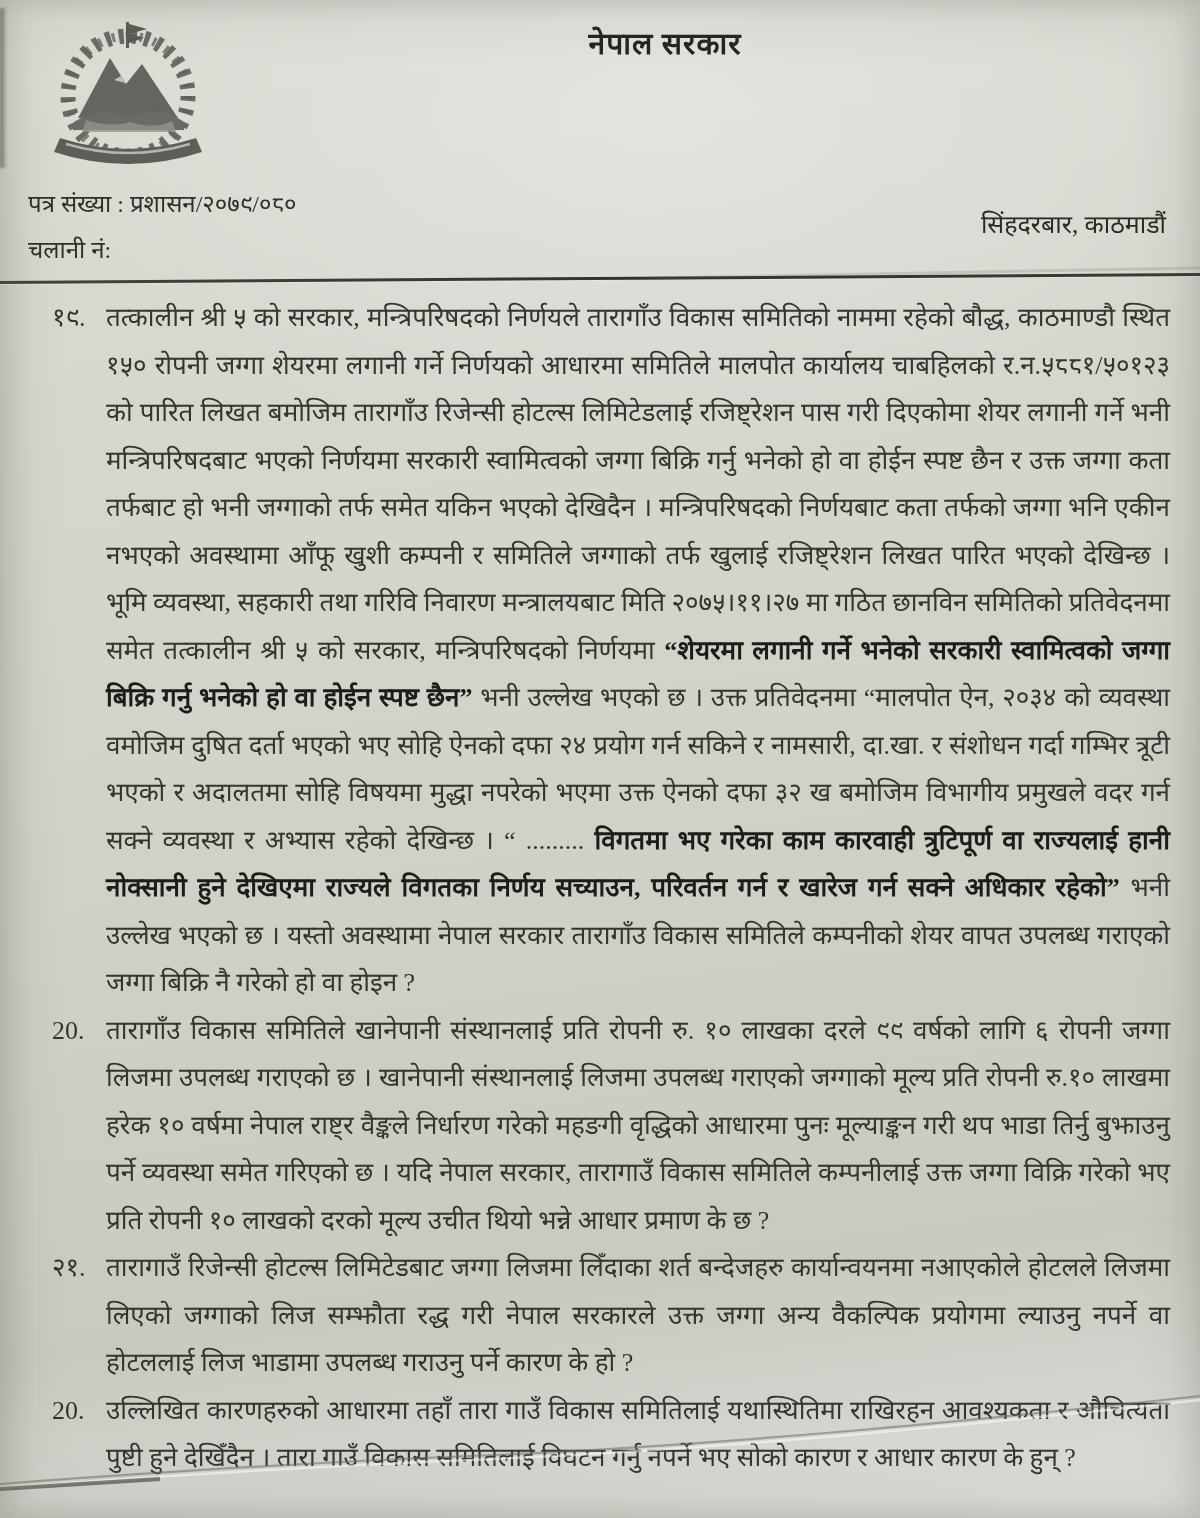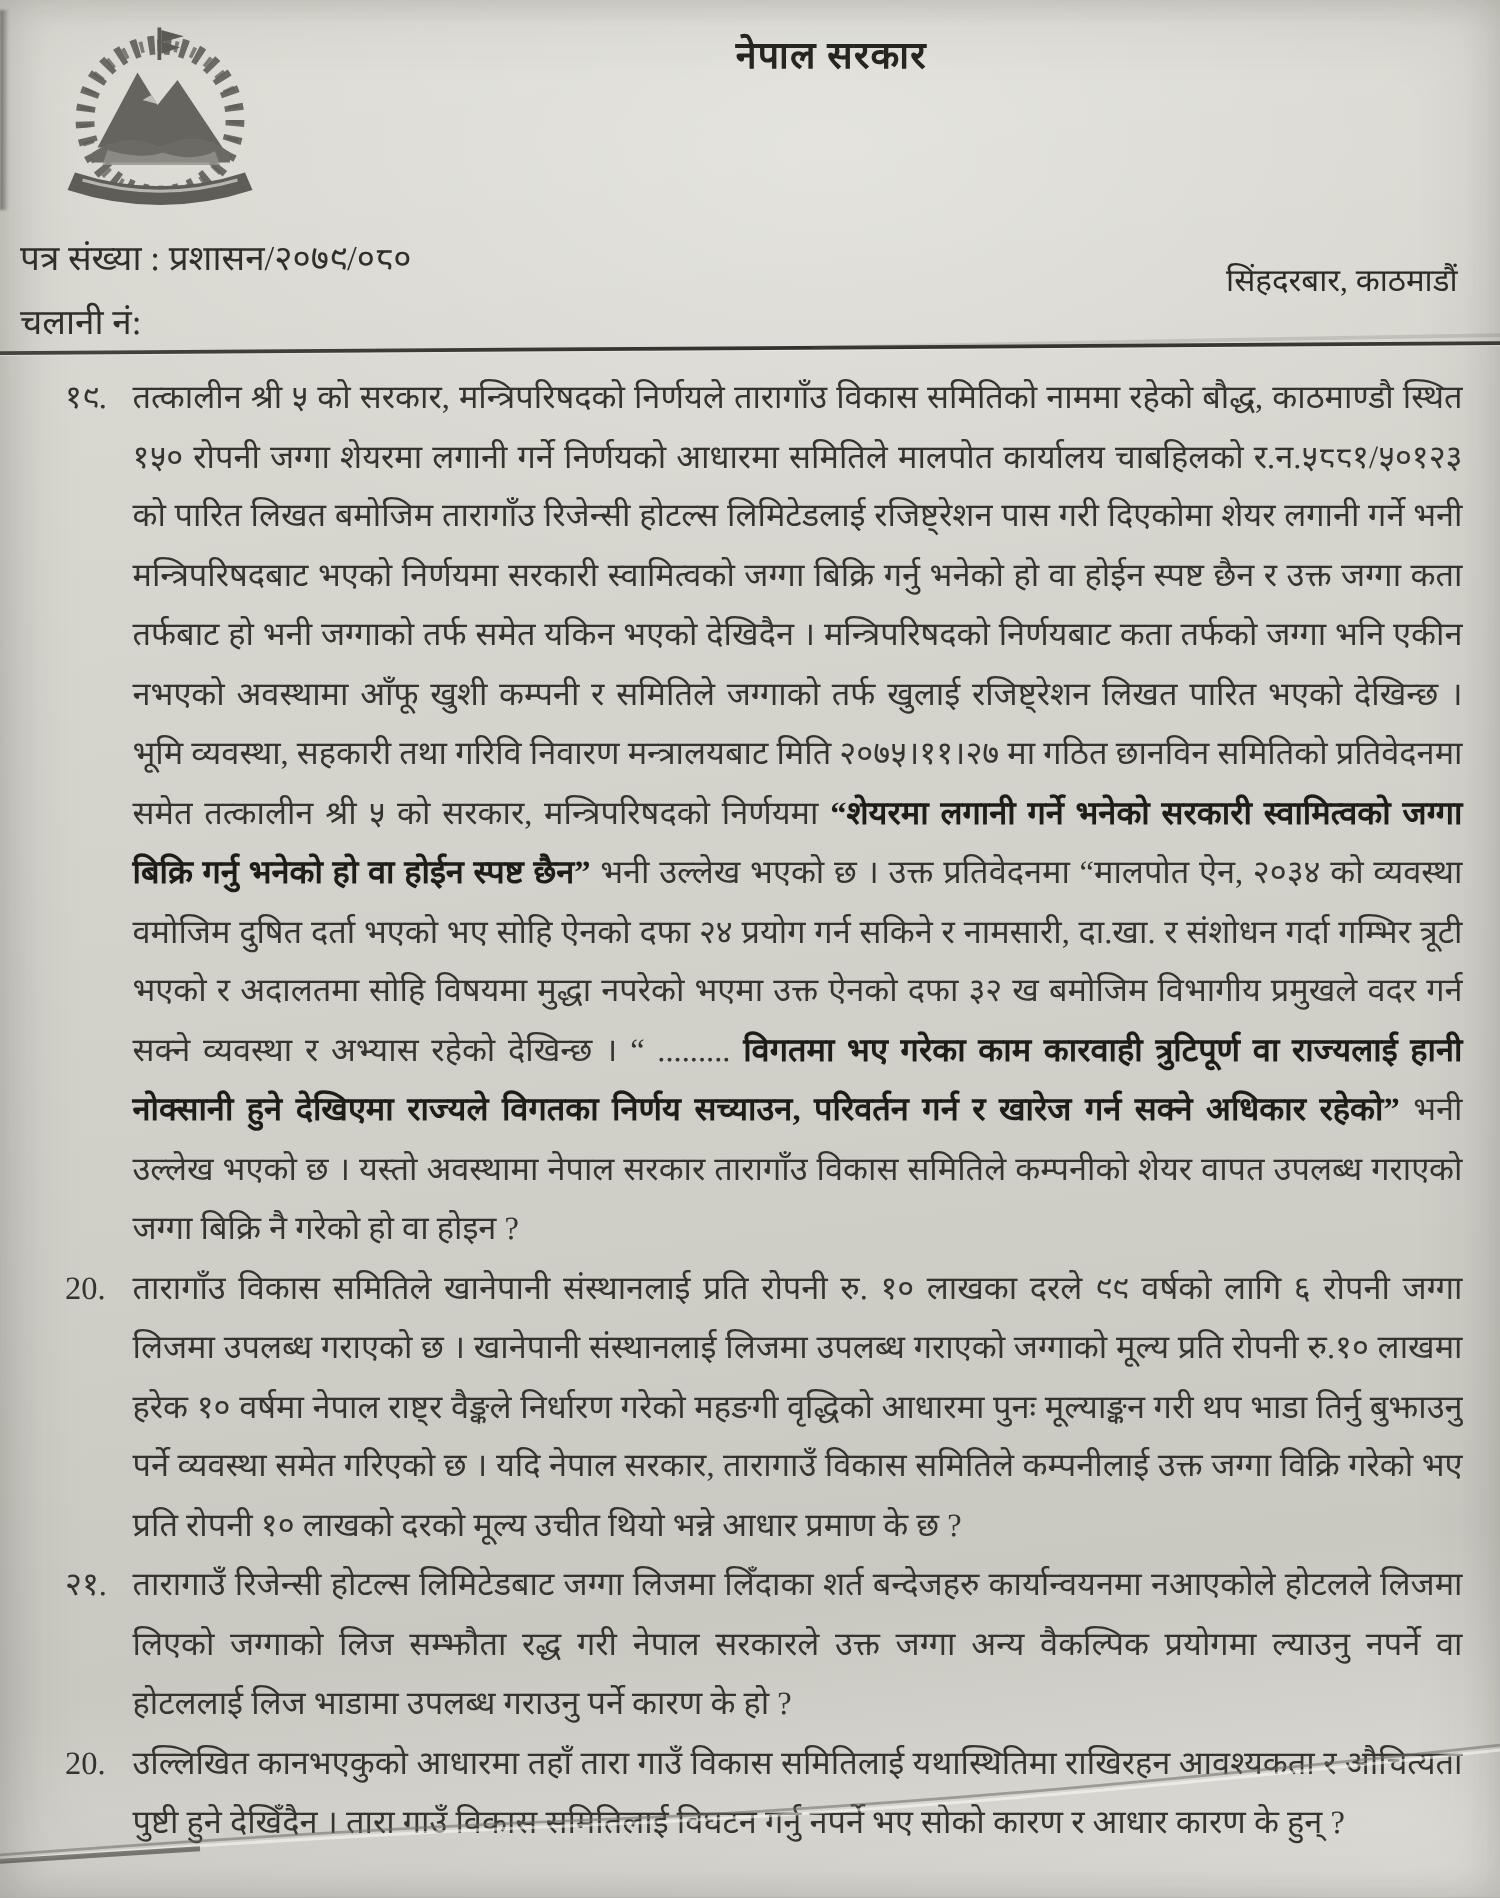--- a/index.html
+++ b/index.html
@@ -24,21 +24,21 @@
   }
   .head-center{
     position:absolute;left:130px;right:0;top:22px;text-align:center;
   }
   .gov-title{
     font-size:30px;font-weight:bold;color:#26251f;letter-spacing:1px;margin:0;
   }
   .ministry-title{
     font-size:41px;font-weight:bold;color:#22211c;margin:16px 0 0 0;letter-spacing:0.5px;
   }
-  .meta-left{position:absolute;left:16px;top:186px;font-size:28px;color:#302f29;}
+  .meta-left{position:absolute;left:28px;top:186px;font-size:24px;color:#302f29;}
   .meta-left .row{margin-bottom:13px;}
   .meta-right{
     position:absolute;right:34px;top:206px;font-size:25px;font-weight:normal;color:#2b2a24;
   }
   .head-rule{
     position:absolute;left:-6px;top:277px;width:1212px;height:3px;
     background:linear-gradient(90deg,#45443f,#32312d 55%,#3b3a35);
     transform:rotate(-0.38deg);
     box-shadow:0 1px 0 rgba(255,255,255,0.25);
   }
@@ -121,21 +121,21 @@
       <span class="txt"><span>तारागाँउ विकास समितिले खानेपानी संस्थानलाई प्रति रोपनी रु. १० लाखका दरले ९९ वर्षको लागि ६ रोपनी जग्गा लिजमा उपलब्ध गराएको छ । खानेपानी संस्थानलाई लिजमा उपलब्ध गराएको जग्गाको मूल्य प्रति रोपनी रु.१० लाखमा हरेक १० वर्षमा नेपाल राष्ट्र वैङ्कले निर्धारण गरेको महङगी वृद्धिको आधारमा पुनः मूल्याङ्कन गरी थप भाडा तिर्नु बुझाउनु पर्ने व्यवस्था समेत गरिएको छ । यदि नेपाल सरकार, तारागाउँ विकास समितिले कम्पनीलाई उक्त जग्गा विक्रि गरेको भए प्रति रोपनी १० लाखको दरको मूल्य उचीत थियो भन्ने आधार प्रमाण के छ ?</span></span>
     </div>
 
     <div class="item">
       <span class="num">२१.</span>
       <span class="txt"><span>तारागाउँ रिजेन्सी होटल्स लिमिटेडबाट जग्गा लिजमा लिँदाका शर्त बन्देजहरु कार्यान्वयनमा नआएकोले होटलले लिजमा लिएको जग्गाको लिज सम्झौता रद्ध गरी नेपाल सरकारले उक्त जग्गा अन्य वैकल्पिक प्रयोगमा ल्याउनु नपर्ने वा होटललाई लिज भाडामा उपलब्ध गराउनु पर्ने कारण के हो ?</span></span>
     </div>
 
     <div class="item">
       <span class="num">20.</span>
-      <span class="txt"><span>उल्लिखित कानभएकुको आधारमा तहाँ तारा गाउँ विकास समितिलाई यथास्थितिमा राखिरहन आवश्यकता र औचित्यता पुष्टी हुने देखिँदैन । तारा गाउँ विकास समितिलाई विघटन गर्नु नपर्ने भए सोको कारण र आधार कारण के हुन् ?</span></span>
+      <span class="txt"><span>उल्लिखित कारणहरुको आधारमा तहाँ तारा गाउँ विकास समितिलाई यथास्थितिमा राखिरहन आवश्यकता र औचित्यता पुष्टी हुने देखिँदैन । तारा गाउँ विकास समितिलाई विघटन गर्नु नपर्ने भए सोको कारण र आधार कारण के हुन् ?</span></span>
     </div>
 
   </div>
 
   <div class="edge-sliver"></div>
   <svg class="crease-svg" aria-hidden="true">
     <path d="M0,1484 C160,1472 320,1462 470,1456 C720,1446 980,1420 1200,1396" stroke="rgba(110,107,98,0.55)" stroke-width="2.2" fill="none"></path>
     <path d="M0,1488 C160,1476 320,1466 470,1460 C720,1450 980,1424 1200,1400" stroke="rgba(255,255,255,0.5)" stroke-width="2.5" fill="none"></path>
     <path d="M0,1489 L160,1479" stroke="rgba(70,68,62,0.65)" stroke-width="4" fill="none"></path>
     <path d="M650,278 L1200,268" stroke="rgba(90,88,80,0.18)" stroke-width="3" fill="none"></path>

